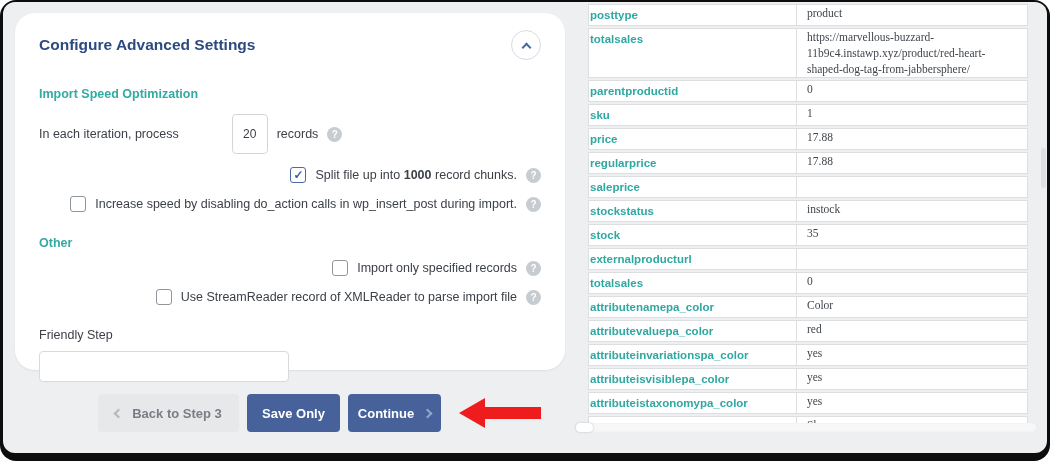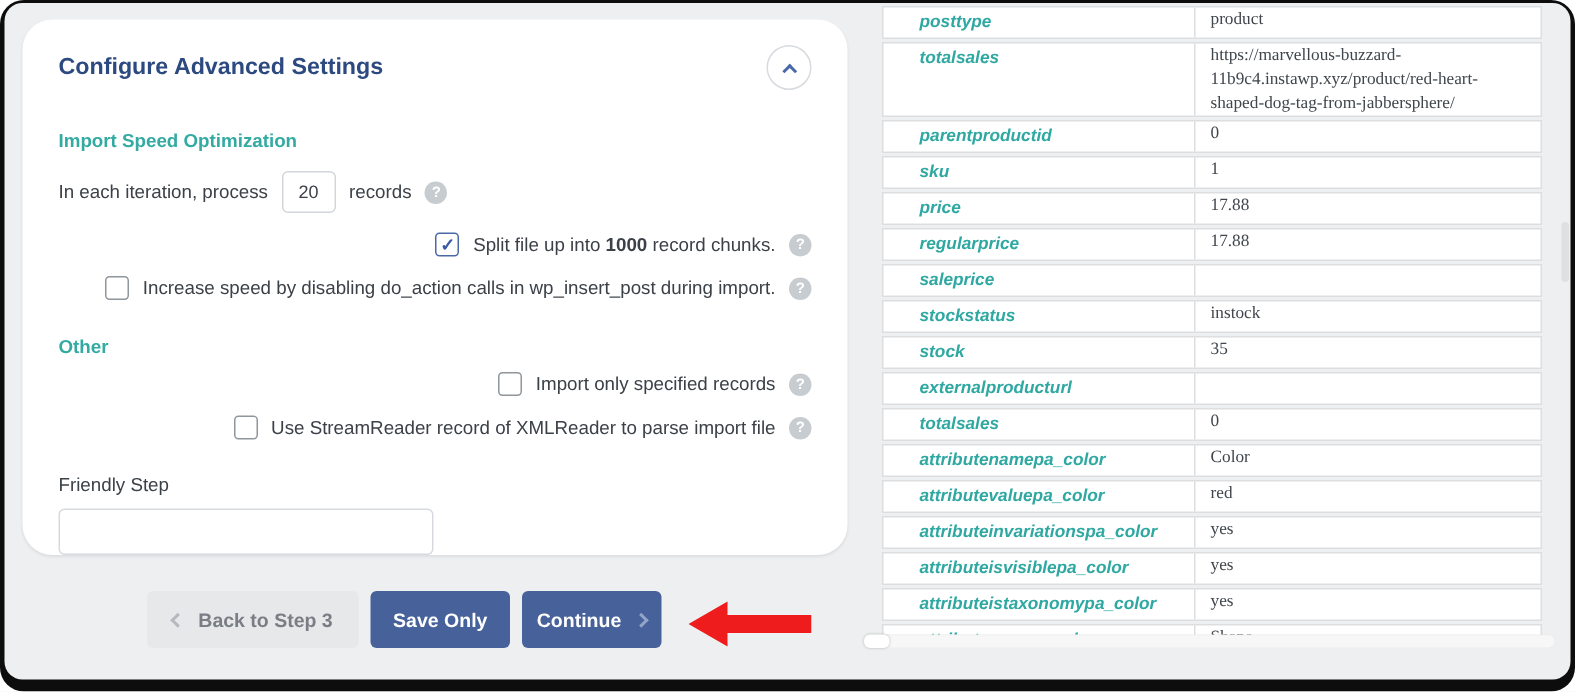--- a/index.html
+++ b/index.html
@@ -20,51 +20,51 @@
                   justify-content:center; cursor:pointer; }
   .chev { width:7px; height:7px; border-right:2px solid currentColor;
           border-bottom:2px solid currentColor; display:inline-block; }
   .chev.up   { transform:rotate(-135deg); margin-top:4px; color:#4a69a8; }
   .chev.left { transform:rotate(135deg);  color:#b5b9be; }
   .chev.right{ transform:rotate(-45deg);  color:#93a5c9; }
 
   .section-h { color:#33aaa2; font-weight:bold; font-size:12.5px; margin-top:27px; }
   .iter-row { display:flex; align-items:center; gap:9px; margin-top:13px;
               font-size:12.5px; color:#3c4148; }
-  .num-input { width:36px; height:28px; border:1px solid #d2d6da; border-radius:4px;
-               text-align:center; font-size:12px; color:#3c4148; font-family:inherit; }
+  .num-input { width:36px; height:40px; border:1px solid #d2d6da; border-radius:4px;
+               text-align:center; font-size:12px; color:#3c4148; font-family:inherit;margin-left:44px; }
   .qmark { width:15px; height:15px; min-width:15px; border-radius:50%; background:#c7ccd1;
            color:#fff; font-size:10px; font-weight:bold; display:inline-flex;
            align-items:center; justify-content:center; cursor:pointer; }
   .check-row { display:flex; align-items:center; gap:9px; margin-top:13px;
                font-size:12.5px; color:#3c4148;justify-content:flex-end; }
   .checkbox { width:16px; height:16px; min-width:16px; border:1px solid #8f969c;
               border-radius:3px; background:#fff; display:inline-flex;
               align-items:center; justify-content:center; cursor:pointer; }
   .checkbox.checked { border-color:#4a69a8; }
   .checkbox.checked::after { content:"✓"; color:#3b5aa5; font-size:12px; font-weight:bold; }
   .label-b { font-weight:bold; }
   .fn-label { margin-top:23px; font-size:12.5px; color:#3c4148; }
   .fn-input { margin-top:9px; width:250px; height:31px; border:1px solid #d6dade;
               border-radius:4px; font-size:12.5px; padding:0 8px; font-family:inherit; }
 
   
-  .footer { position:absolute; left:95px; top:392px; display:flex; gap:8px; align-items:flex-end; }
+  .footer { position:absolute; left:95px; top:392px; display:flex; gap:8px; align-items:center; }
   .btn { height:38px; border:none; border-radius:4px; font-weight:bold; font-size:13px;
          font-family:inherit; display:flex; align-items:center; justify-content:center;
          gap:10px; cursor:pointer; }
   .btn-back { width:141px; background:#e7e8ea; color:#797d84; }
   .btn-blue { width:93px; background:#47629b; color:#fff; }
   .arrow-annot { margin-left:10px; }
 
   
   .kv-panel { position:absolute; left:585px; top:2px; width:440px; height:423px; overflow:hidden; }
   .prow { display:flex; background:#fff; border:1px solid #dcdee0; margin-bottom:2px; }
-  .pkey { width:208px; min-width:208px; padding:2px 24px; color:#2fa8a2; font-weight:bold;
-          font-size:11.5px; line-height:16px; border-right:1px solid #dcdee0;font-style:italic; }
+  .pkey { width:208px; min-width:208px; padding:2px 1px; color:#2fa8a2; font-weight:bold;
+          font-size:11.5px; line-height:16px; border-right:1px solid #dcdee0; }
   .pval { flex:1; padding:0 10px; font-size:11.5px; color:#40464c; line-height:16px;
           overflow-wrap:break-word; word-break:break-word;font-family:Liberation Serif, serif; }
 
   .hscrollbar { position:absolute; left:572px; top:421px; width:462px; height:9px;
                 background:#f7f7f8; border-radius:5px; box-shadow:inset 0 0 1px rgba(0,0,0,.12); }
   .hthumb { position:absolute; left:1px; top:0; width:17px; height:9px; background:#ffffff;
             border-radius:4px; box-shadow:0 0 2px rgba(0,0,0,.25); }
   .vthumb { position:absolute; right:1px; top:146px; width:5px; height:40px;
             background:#d8dadb; border-radius:3px; opacity:.7; }
 </style>

